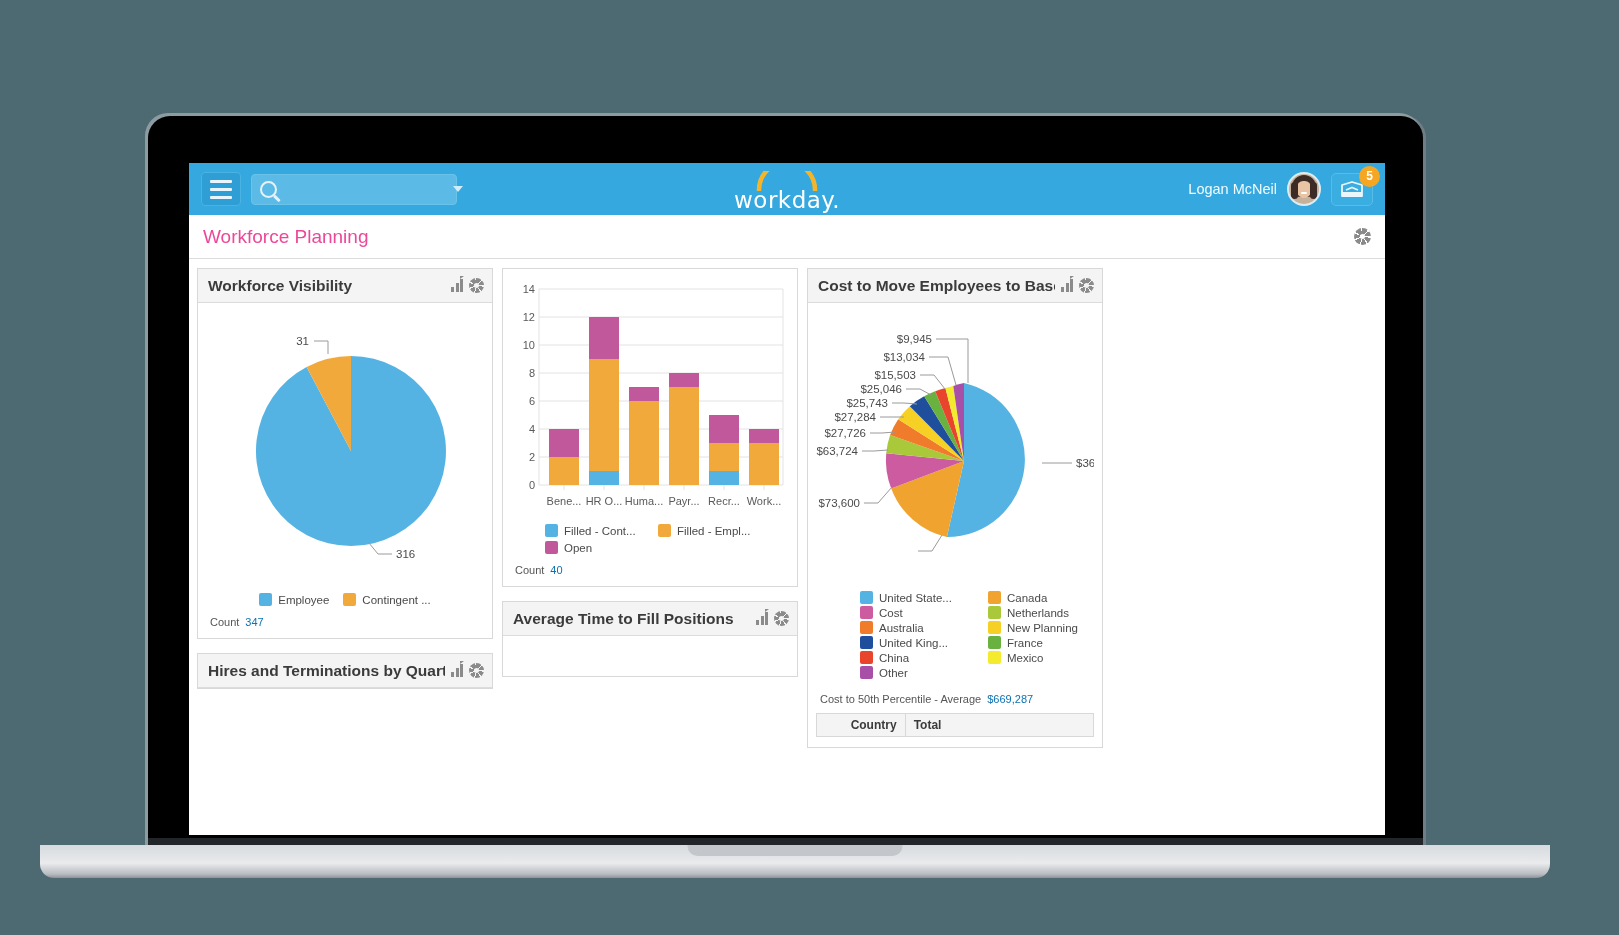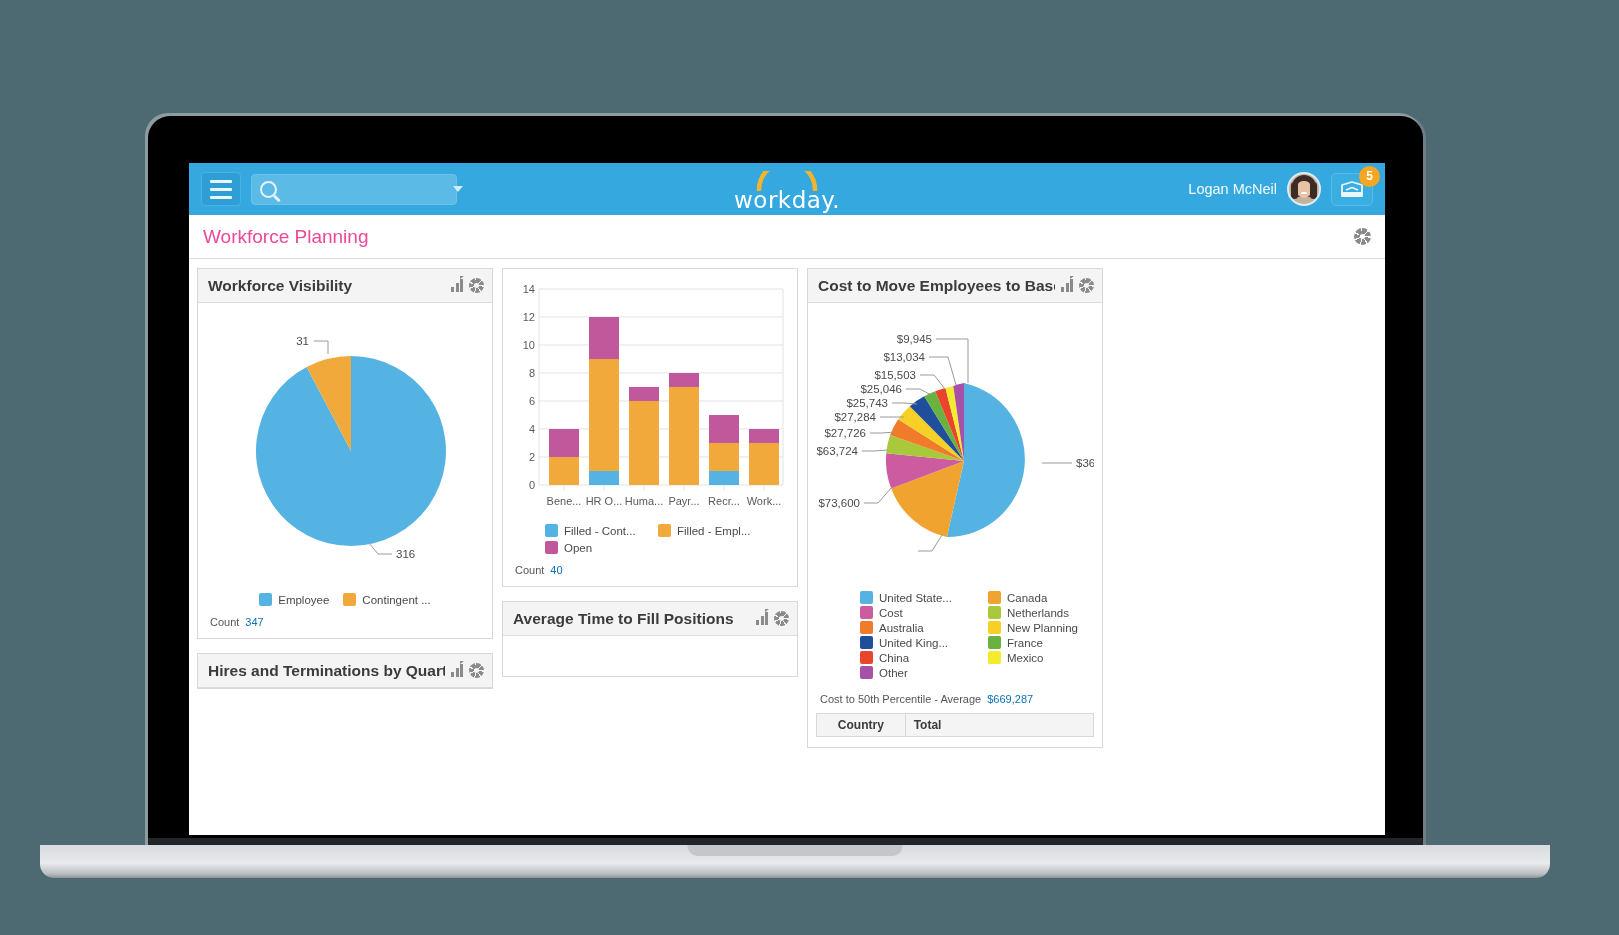--- a/index.html
+++ b/index.html
@@ -151,21 +151,21 @@
 
   svg text { font-family: "Liberation Sans", sans-serif; }
   .axis-lbl { font-size: 11px; fill: #5a5a5a; }
   .dlabel { font-size: 11.5px; fill: #4a4a4a; }
   .grid-line { stroke: #e3e3e3; stroke-width: 1; }
   .leader { stroke: #9a9a9a; stroke-width: 1; fill: none; }
 
   table.country { width: 100%; border-collapse: collapse; margin-top: 8px; font-size: 12px; }
   table.country th {
     background: #f4f4f4; border: 1px solid #d8d8d8; font-weight: bold;
-    color: #3b3b3b; padding: 4px 8px; text-align: center;
+    color: #3b3b3b; padding: 4px 8px; text-align: right;
   }
   table.country th.total { text-align: left; }
 </style>
 </head>
 <body>
 
 <div id="laptop-frame">
   <div class="lid"></div>
 
   <div class="screen">

